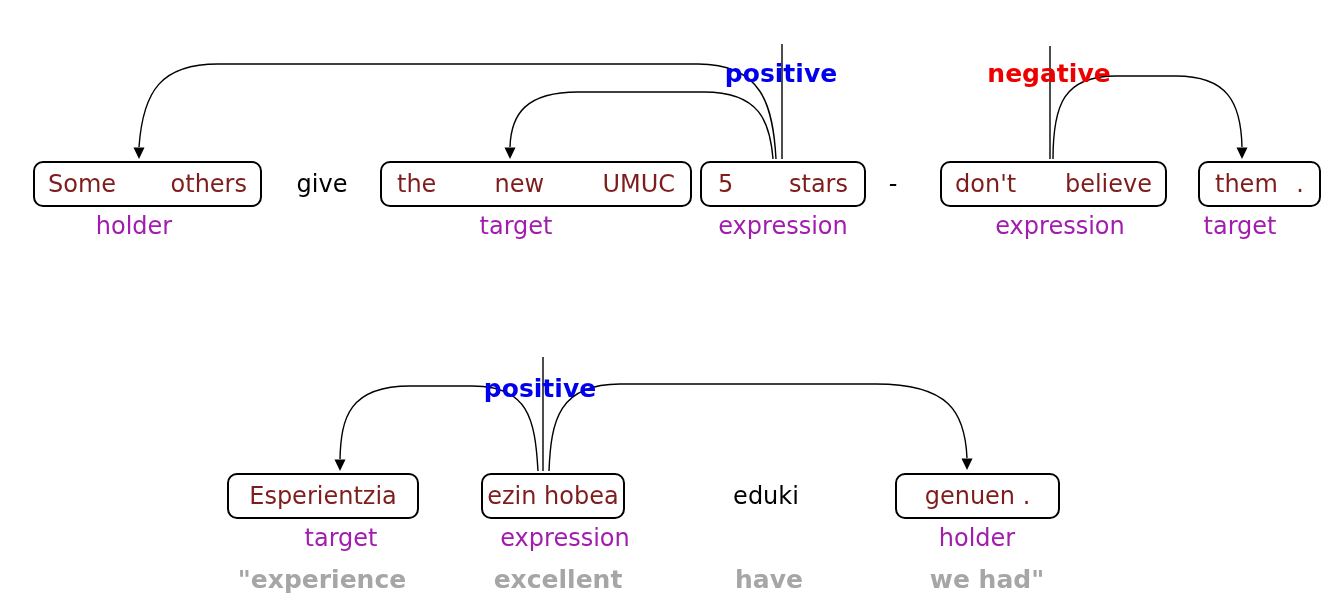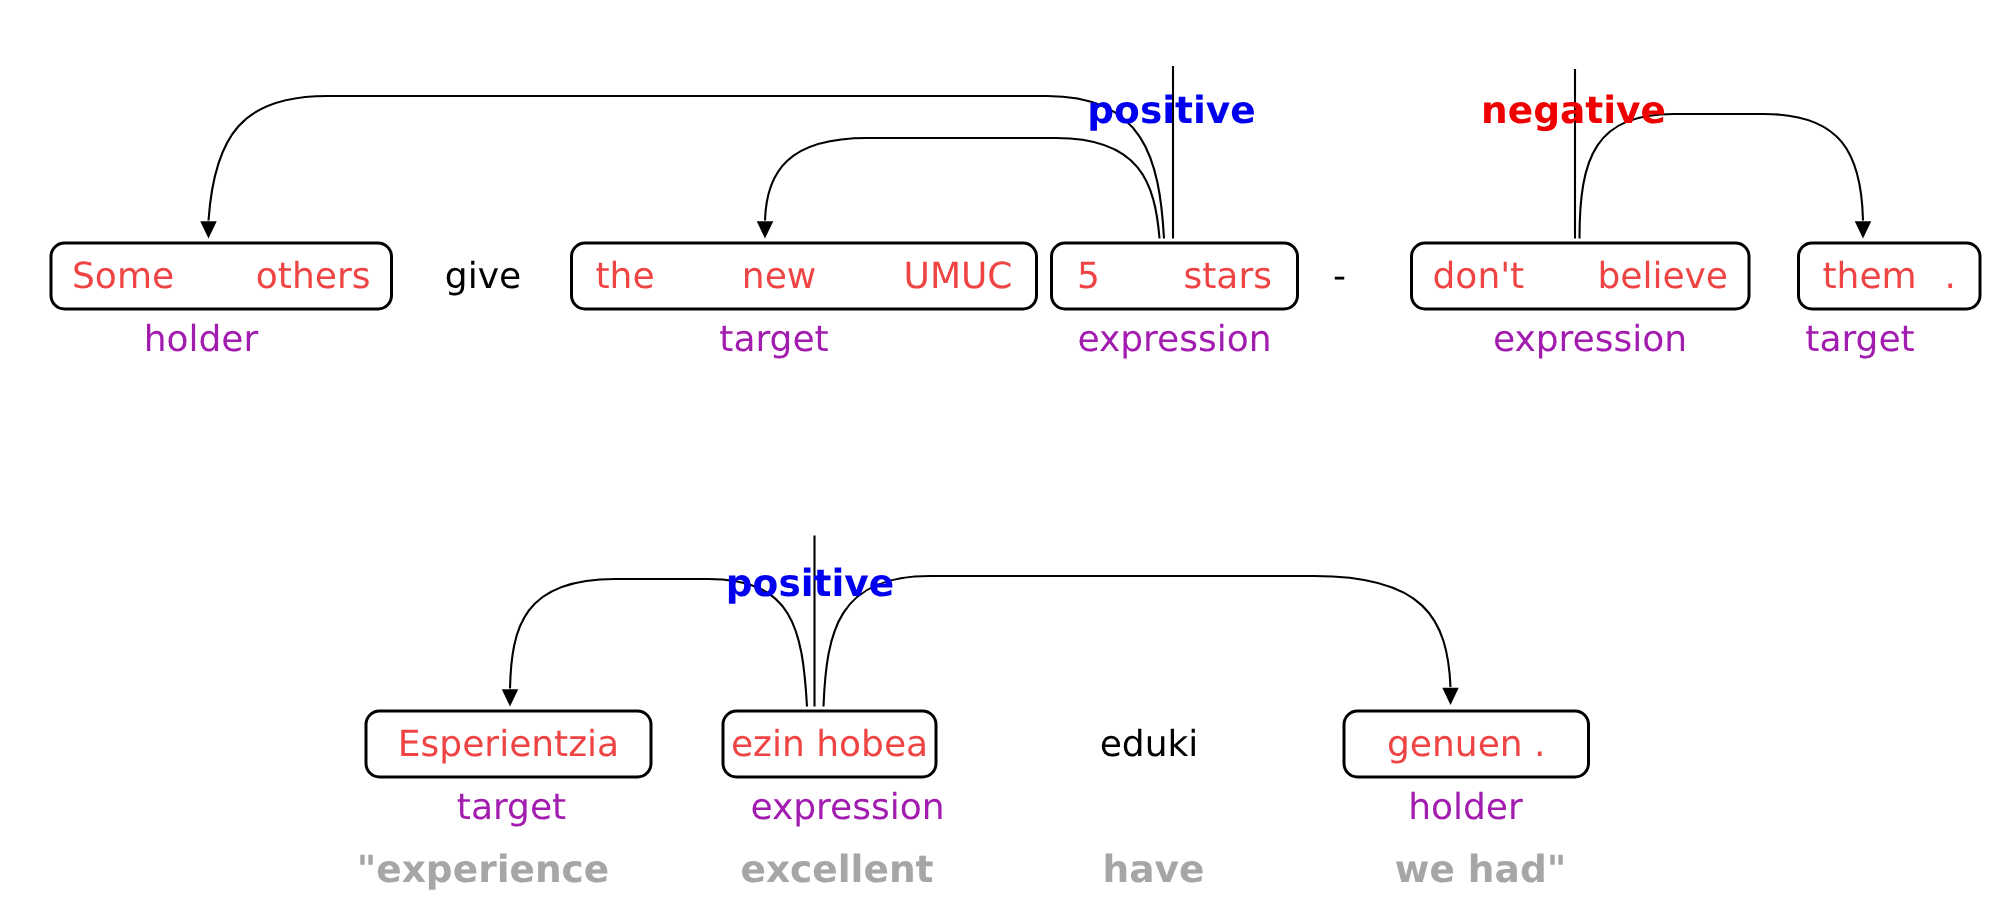--- a/index.html
+++ b/index.html
@@ -3,21 +3,21 @@
 <meta charset="utf-8">
 <style>
   html,body{margin:0;padding:0;background:#fff;}
   body{width:1332px;height:609px;font-family:"DejaVu Sans",sans-serif;}
   .canvas{position:relative;width:1332px;height:609px;background:#fff;overflow:hidden;}
   svg.arcs{position:absolute;left:0;top:0;}
   .box{
     position:absolute;top:161px;height:46px;box-sizing:border-box;
     border:2px solid #000;border-radius:10px;background:#fff;
     display:flex;align-items:center;justify-content:space-between;
-    font-size:24px;color:#ef4444;white-space:nowrap;
+    font-size:24px;color:#7f1d1d;white-space:nowrap;
   }
   .row2 .box{top:473px;}
   .box.center{justify-content:center;}
   .word{position:absolute;font-size:24px;color:#000;transform:translateX(-50%);white-space:nowrap;}
   .role{position:absolute;top:212px;font-size:24px;color:#a21caf;transform:translateX(-50%);white-space:nowrap;}
   .row2 .role{top:524px;}
   .plabel{position:absolute;font-size:25px;font-weight:bold;transform:translateX(-50%);white-space:nowrap;margin-top:48px;}
   .plabel.pos{color:#0000ee;}
   .plabel.neg{color:#ee0000;}
   .gloss{position:absolute;top:565px;font-size:25px;font-weight:bold;color:#a6a6a6;transform:translateX(-50%);white-space:nowrap;}
@@ -86,21 +86,21 @@
     <div class="role" style="left:516px">target</div>
     <div class="role" style="left:783px">expression</div>
     <div class="role" style="left:1060px">expression</div>
     <div class="role" style="left:1240px">target</div>
   </div>
 
   <div class="row2">
 
     <div class="plabel pos" style="left:540px;top:326px">positive</div>
 
-    <div class="box center" style="left:243px;width:192px">
+    <div class="box center" style="left:227px;width:192px">
       <span>Esperientzia</span>
     </div>
 
     <div class="box center" style="left:481px;width:144px">
       <span>ezin hobea</span>
     </div>
 
     <div class="word" style="left:766px;top:482px">eduki</div>
 
     <div class="box center" style="left:895px;width:165px">

